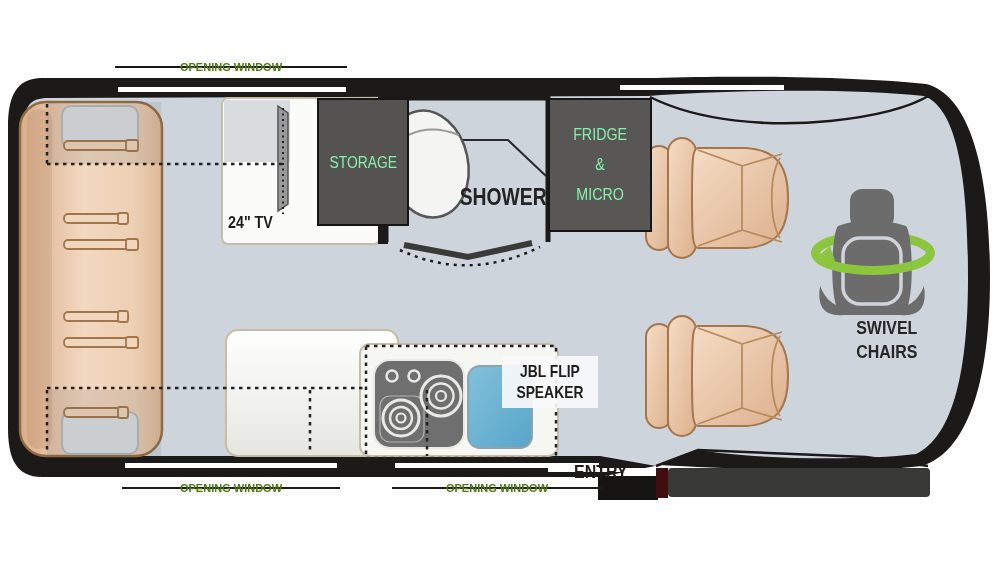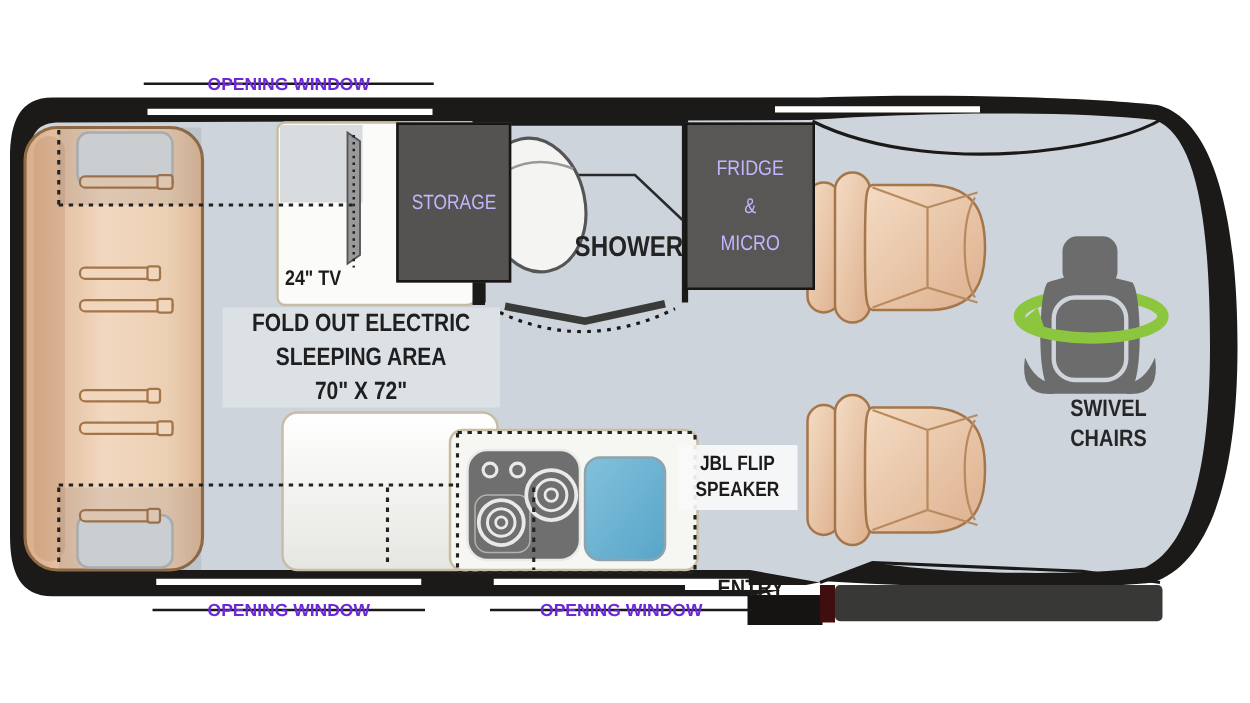--- a/index.html
+++ b/index.html
@@ -5,23 +5,23 @@
   html,body{margin:0;padding:0;background:#ffffff;}
   .canvas{position:relative;width:1000px;height:562px;background:#ffffff;overflow:hidden;
           font-family:"Liberation Sans",sans-serif;}
   .canvas svg{position:absolute;left:0;top:0;}
   .lbl{position:absolute;font-weight:bold;color:#1d1c1b;}
   .cx{display:block;transform:scaleX(0.84);transform-origin:50% 0;white-space:pre-line;}
   .cx-left{display:inline-block;transform:scaleX(0.84);transform-origin:0 0;white-space:nowrap;}
   
   .winlabel{position:absolute;height:20px;}
   .winline{position:absolute;left:0;right:0;top:9px;border-top:2.5px solid #1b1a19;}
-  .wintext{position:relative;display:block;text-align:center;font-size:14px;font-weight:bold;
-           color:#6d28d9;letter-spacing:0;line-height:20px;}
-  .darkbox{position:absolute;background:#545352;border:2px solid #171615;color:#c4b5fd;
+  .wintext{position:relative;display:block;text-align:center;font-size:11px;font-weight:bold;
+           color:#4d7c0f;letter-spacing:0;line-height:20px;}
+  .darkbox{position:absolute;background:#545352;border:2px solid #171615;color:#86efac;
            display:flex;align-items:center;justify-content:center;text-align:center;}
   .softbox{position:absolute;display:flex;align-items:center;justify-content:center;text-align:center;}
 </style>
 </head>
 <body>
 
 <div class="canvas">
 
   <svg width="1000" height="562" viewBox="0 0 1000 562">
     <defs>
@@ -180,29 +180,23 @@
   <div class="lbl" style="left:452px;top:184px;width:96px;text-align:center;font-size:23px;color:#232323;">
     <span class="cx">SHOWER</span>
   </div>
 
   <div class="darkbox" style="left:548px;top:98px;width:100px;height:130px;font-size:17px;line-height:1.75;background:#585756;">
     <span class="cx">FRIDGE
 &amp;
 MICRO</span>
   </div>
 
-  <div class="softbox" style="left:178px;top:246px;width:222px;height:80px;background:#dce1e6;color:#1f1f1f;
-              font-weight:bold;font-size:20px;line-height:1.35;">
-    <span class="cx">FOLD OUT ELECTRIC
-SLEEPING AREA
-70" X 72"</span>
-  </div>
 
   <div class="softbox" style="left:502px;top:356px;width:96px;height:52px;background:rgba(248,249,250,0.92);
-              color:#1d1c1b;font-weight:bold;font-size:16.5px;line-height:1.3;margin-left:40px;">
+              color:#1d1c1b;font-weight:bold;font-size:16.5px;line-height:1.3;">
     <span class="cx">JBL FLIP
 SPEAKER</span>
   </div>
 
   <div class="lbl" style="left:574px;top:425px;font-size:19px;margin-top:36px;">
     <span class="cx-left">ENTRY</span>
   </div>
 
   <div class="lbl" style="left:818px;top:316px;width:108px;text-align:right;font-size:19px;line-height:1.25;color:#262626;">
     <span class="cx">SWIVEL

